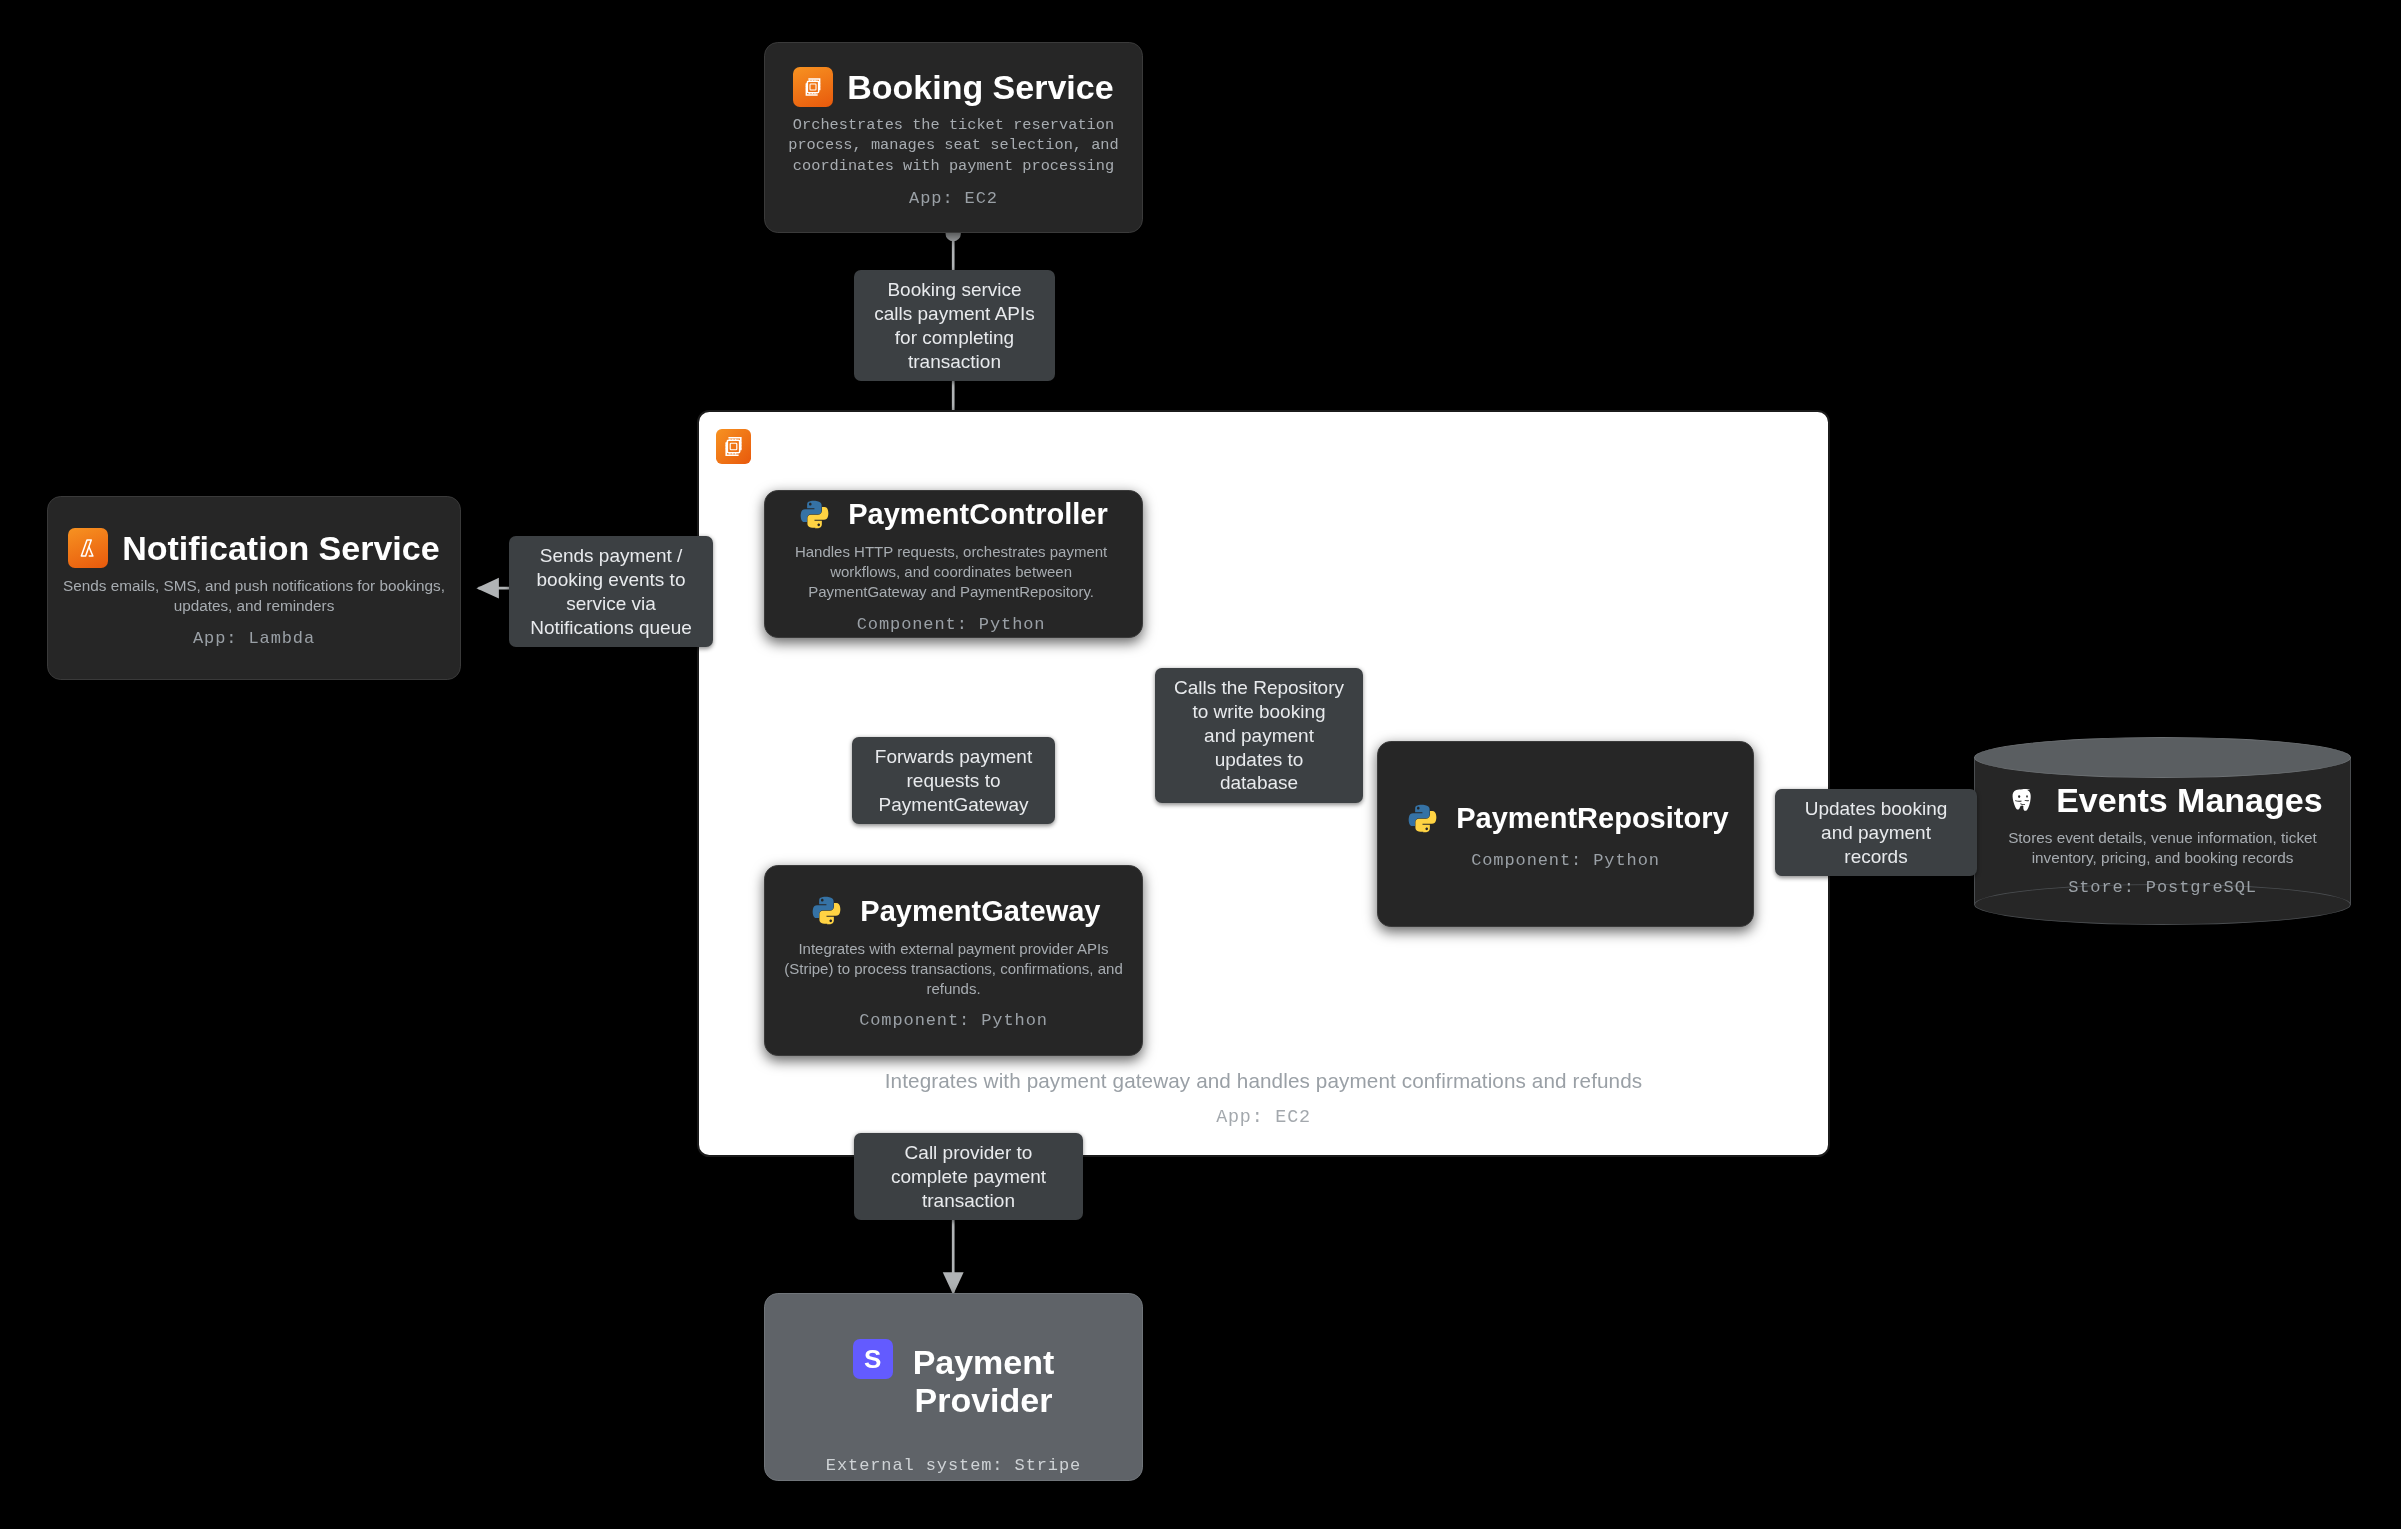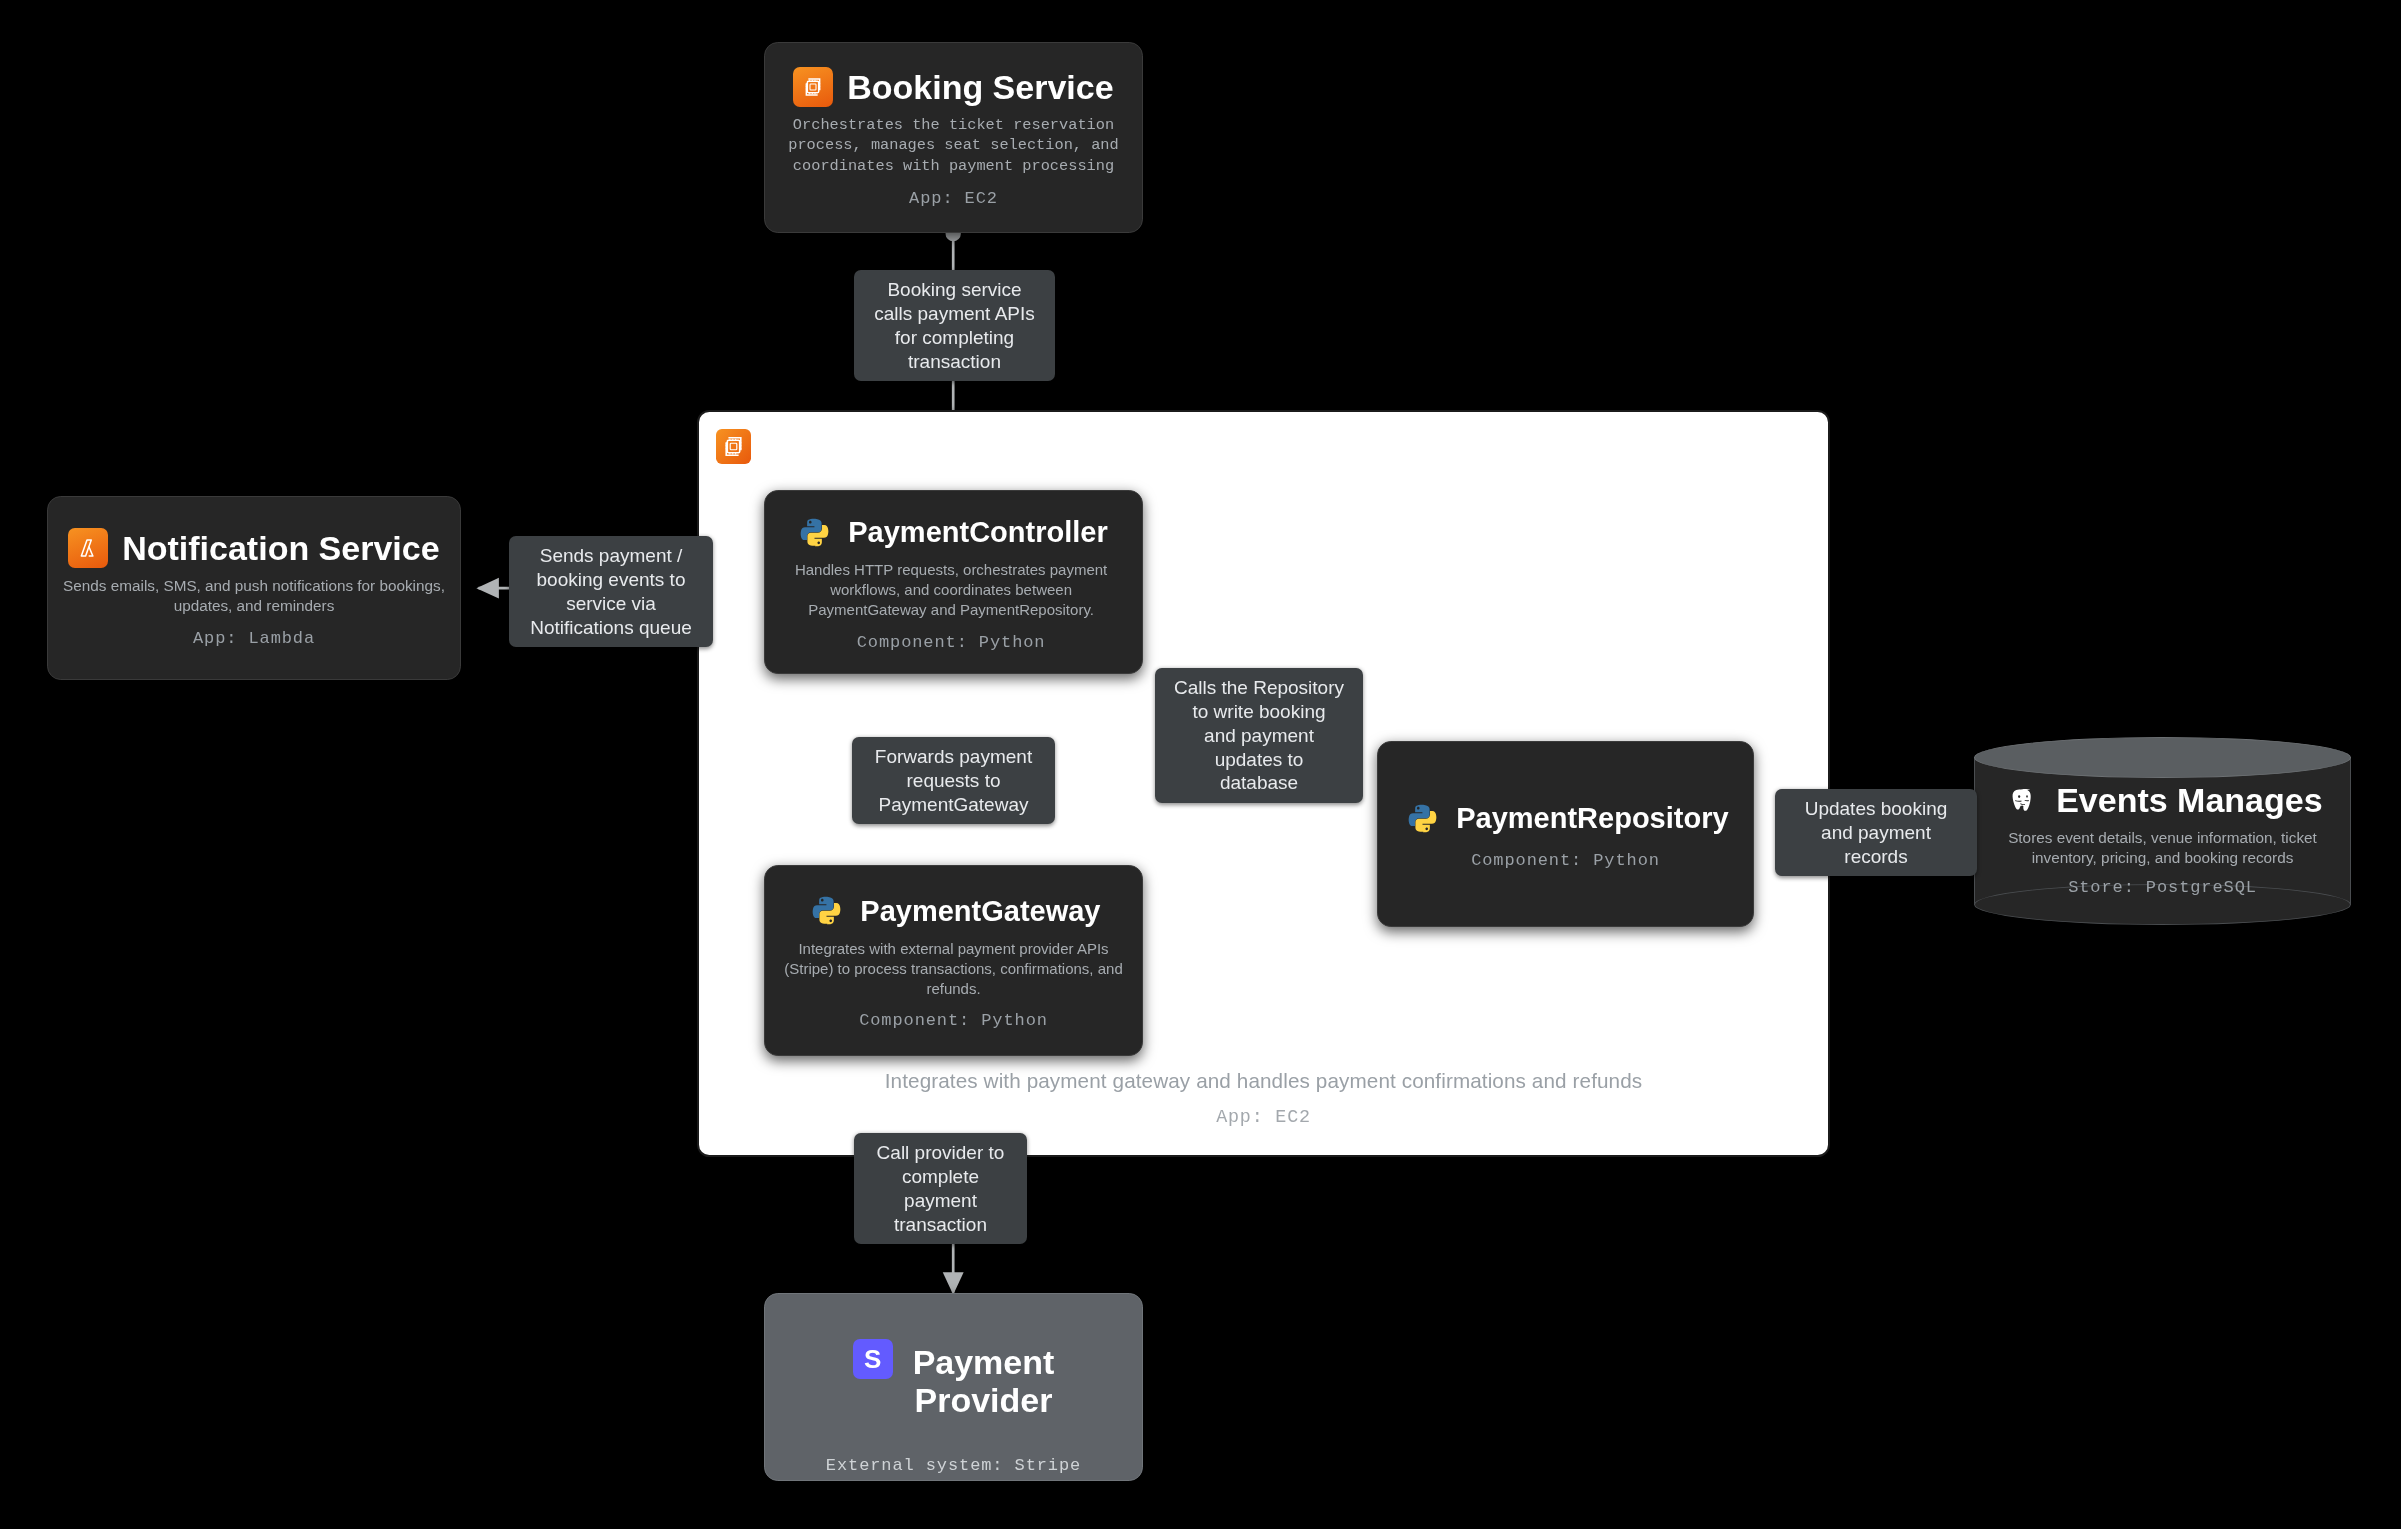--- a/index.html
+++ b/index.html
@@ -216,21 +216,21 @@
           <path d="M14 36 L22.5 12 h6.4 L20.4 36 z" fill="none" stroke="#fff" stroke-width="2.3" stroke-linejoin="round"></path>
           <path d="M25.2 21.8 L31.3 36 h-6.3" fill="none" stroke="#fff" stroke-width="2.3" stroke-linejoin="round"></path>
         </svg>
       </span>
       <span class="node-title t-lg">Notification Service</span>
     </div>
     <div class="node-desc d-sm" style="max-width:383px;">Sends emails, SMS, and push notifications for bookings, updates, and reminders</div>
     <div class="node-tech tech-s">App:  Lambda</div>
   </div>
 
-  <div class="node dark" style="left:764px; top:490px; width:379px; height:184px;padding-left:9px;">
+  <div class="node dark" style="left:764px; top:490px; width:379px; height:148px;padding-left:9px;">
     <div class="node-head">
       <span class="icon plain">
         <svg viewBox="0 0 48 48" width="35" height="35" aria-hidden="true">
           <path d="M23.6 5c-3.6 0-6.6.5-8 1.6-1.3 1-1.7 2.4-1.7 4.3v4.4h10v1.4H11c-2.6 0-4.7 1.5-5.4 4.4-.8 3.3-.8 5.4 0 8.9.6 2.6 2.1 4.4 4.7 4.4h3.4v-5.2c0-2.9 2.6-5.5 5.6-5.5h9.9c2.5 0 4.5-2 4.5-4.5v-8.3c0-2.4-2-4.2-4.5-4.6C27.8 5.1 25.4 5 23.6 5zm-5.4 3c1 0 1.8.9 1.8 1.9s-.8 1.8-1.8 1.8-1.8-.8-1.8-1.8.8-1.9 1.8-1.9z" fill="#3572a5"></path>
           <path d="M24.4 43c3.6 0 6.6-.5 8-1.6 1.3-1 1.7-2.4 1.7-4.3v-4.4H24v-1.4h13c2.6 0 4.7-1.5 5.4-4.4.8-3.3.8-5.4 0-8.9-.6-2.6-2.1-4.4-4.7-4.4h-3.4v5.2c0 2.9-2.6 5.5-5.6 5.5h-9.9c-2.5 0-4.5 2-4.5 4.5v8.3c0 2.4 2 4.2 4.5 4.6 2.4.5 4.8.6 6.6.3zm5.4-3c-1 0-1.8-.9-1.8-1.9s.8-1.8 1.8-1.8 1.8.8 1.8 1.8-.8 1.9-1.8 1.9z" fill="#ffd343"></path>
         </svg>
       </span>
       <span class="node-title t-md">PaymentController</span>
     </div>
     <div class="node-desc d-xs" style="max-width:348px;">Handles HTTP requests, orchestrates payment workflows, and coordinates between PaymentGateway and PaymentRepository.</div>
@@ -318,18 +318,18 @@
 database</div>
 
   <div class="edge-label" style="left:852px; top:737px; width:203px;">Forwards payment
 requests to
 PaymentGateway</div>
 
   <div class="edge-label" style="left:1775px; top:789px; width:202px;">Updates booking
 and payment
 records</div>
 
-  <div class="edge-label" style="left:854px; top:1133px; width:173px;">Call provider to
+  <div class="edge-label" style="left:854px; top:1133px; width:229px;">Call provider to
 complete payment
 transaction</div>
 
 </div>
 
 
 </body></html>

